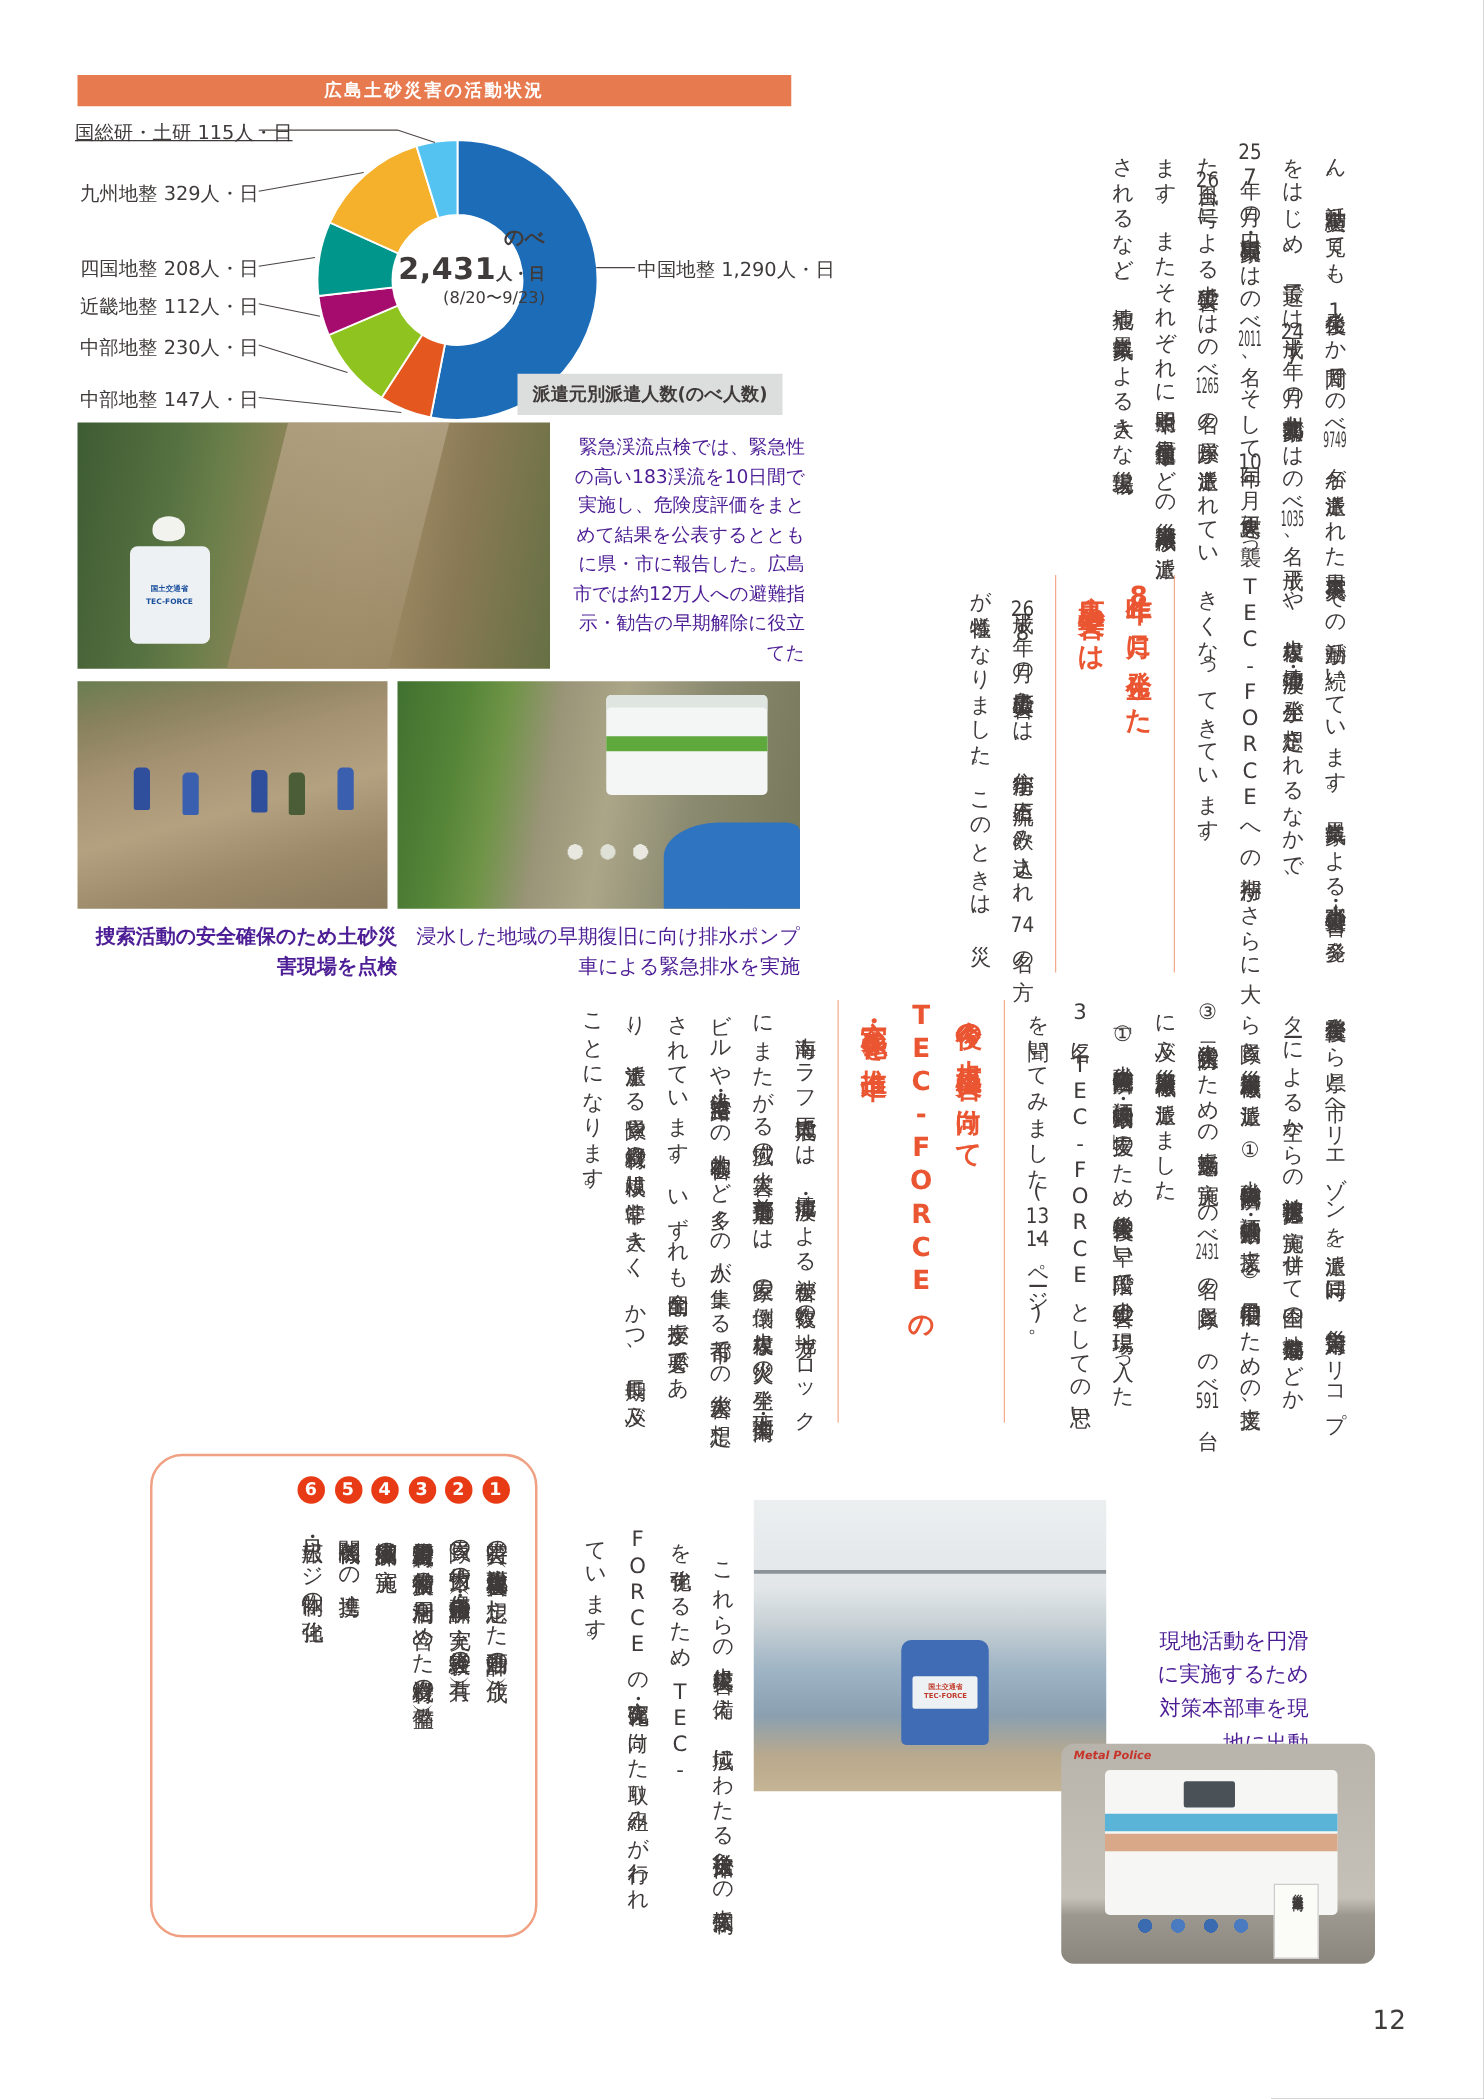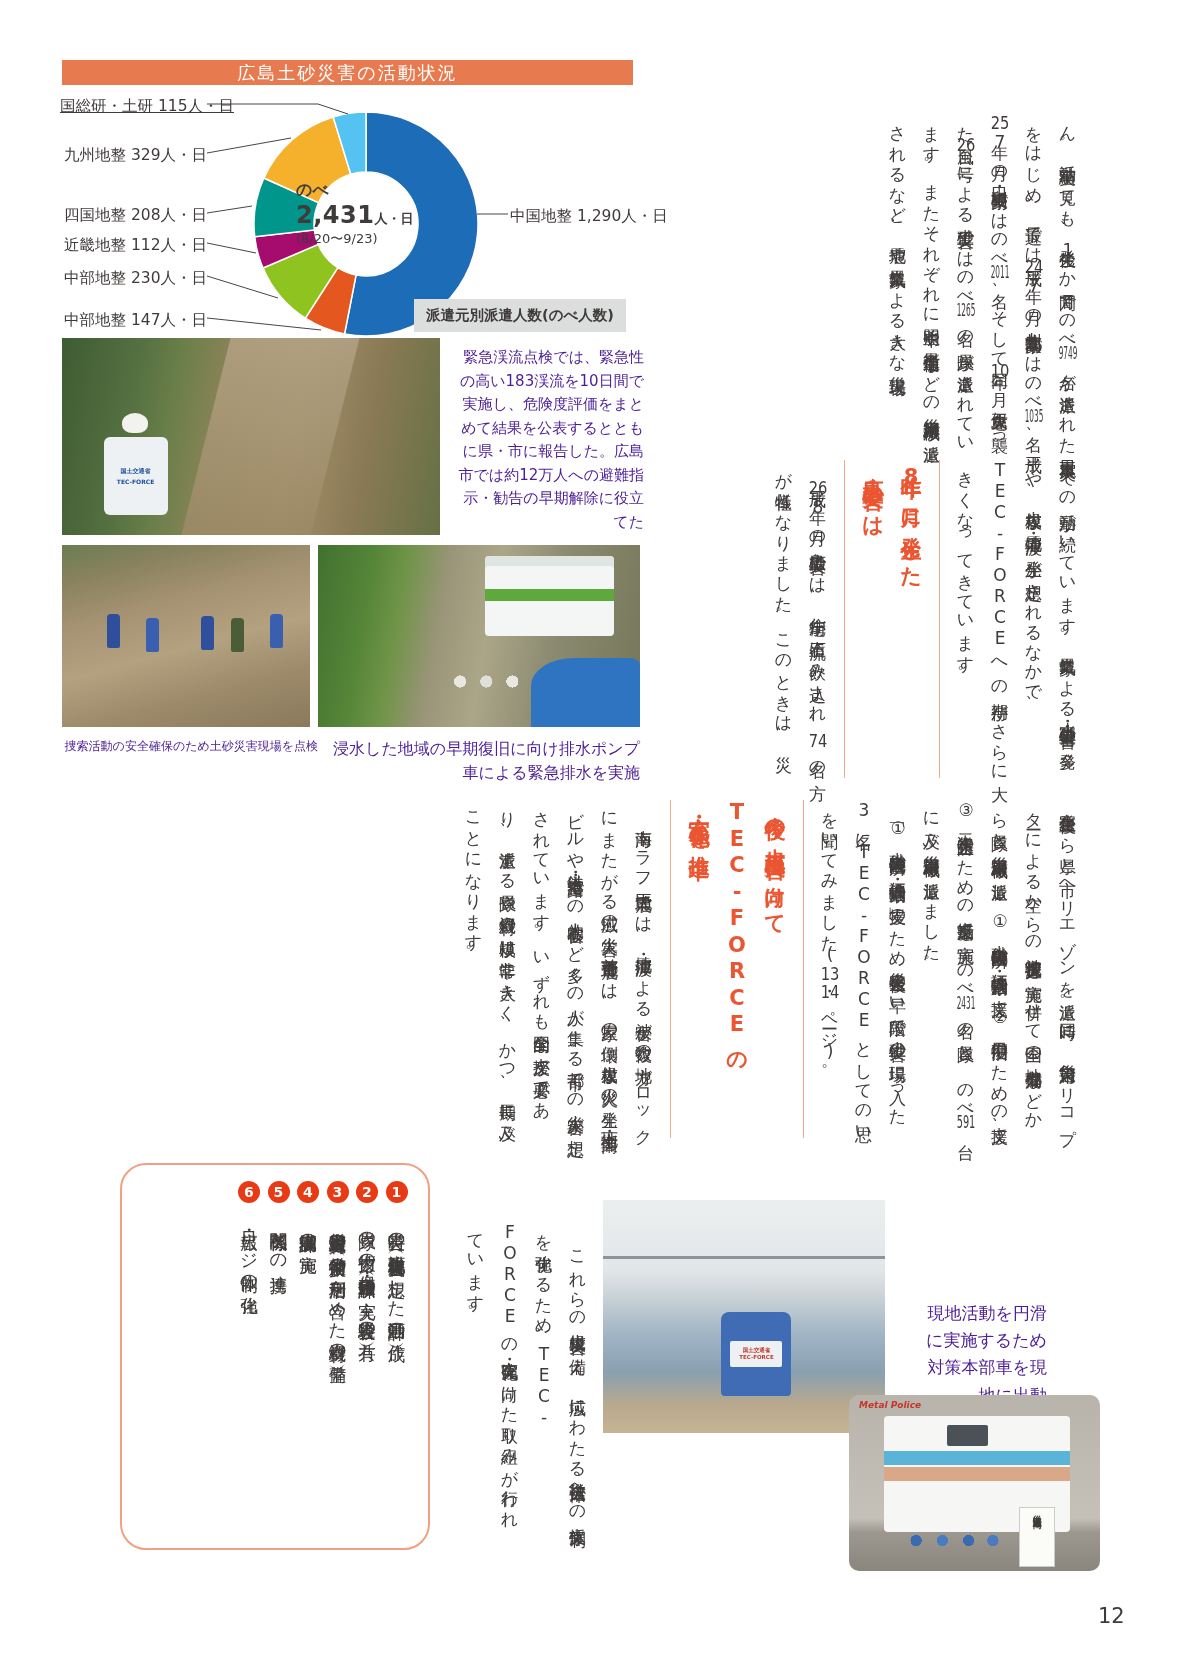--- a/index.html
+++ b/index.html
@@ -1,28 +1,28 @@
 <!DOCTYPE html>
 <html><head>
 <meta charset="utf-8">
 <style>
   html,body{margin:0;padding:0;background:#9a9a9a;}
   .page{position:relative;width:1187px;height:1679px;background:#ffffff;overflow:hidden;
         font-family:"DejaVu Sans","Liberation Sans",sans-serif;color:#3f3b3a;}
   
   .title-bar{position:absolute;left:62px;top:60px;width:571px;height:25px;background:#e87a4f;
              display:flex;align-items:center;justify-content:center;}
-  .title-bar span{color:#fff;font-weight:normal;font-size:18px;letter-spacing:2px;}
+  .title-bar span{color:#fff;font-weight:bold;font-size:14px;letter-spacing:2px;}
   
   #donut-svg{position:absolute;left:60px;top:90px;z-index:1;}
   .clabel{position:absolute;font-size:15.5px;color:#3f3b3a;z-index:2;white-space:nowrap;}
   .clabel.left{left:60px;width:147px;text-align:right;}
   .lab6{top:96px;text-decoration:underline;}  .lab5{top:145px;} .lab4{top:205px;} .lab3{top:235px;} .lab2{top:268px;} .lab1{top:310px;}
   .lab0{left:510px;top:206px;text-align:left;}
-  .ccenter{position:absolute;left:296px;top:180px;width:140px;text-align:left;z-index:2;line-height:1.25;}
+  .ccenter{position:absolute;left:296px;top:180px;width:140px;text-align:right;z-index:2;line-height:1.25;}
   .ccenter .c1{font-size:16px;font-weight:bold;}
   .ccenter .cv{font-size:24px;font-weight:bold;letter-spacing:0.5px;}
   .ccenter .cu{font-size:13px;font-weight:bold;}
   .ccenter .c3{font-size:13px;margin-top:1px;}
   .cnote{position:absolute;left:414px;top:299px;width:212px;height:33px;background:#dcdddd;z-index:3;
          display:flex;align-items:center;justify-content:center;font-size:14.5px;font-weight:bold;}
   
   .photo{position:absolute;overflow:hidden;}
   .ph1{left:62px;top:338px;width:378px;height:197px;
        background:linear-gradient(100deg,#3e5c33 0%,#567141 20%,#6b7f4a 30%,#96855c 46%,#a3906a 60%,#8a7a55 78%,#667044 100%);}
@@ -65,21 +65,21 @@
        display:flex;align-items:flex-start;justify-content:center;}
   .ph5 .sign span{writing-mode:vertical-rl;text-orientation:upright;font-size:9px;font-weight:bold;color:#3f3b3a;letter-spacing:1px;}
   .ph5 .crew{position:absolute;left:22%;bottom:4%;width:40%;height:22%;background:
        radial-gradient(circle 8px at 12% 40%,#3a6ab0 70%,transparent 71%),
        radial-gradient(circle 8px at 38% 40%,#4a7ac0 70%,transparent 71%),
        radial-gradient(circle 8px at 64% 40%,#3a6ab0 70%,transparent 71%),
        radial-gradient(circle 8px at 88% 40%,#4a7ac0 70%,transparent 71%);}
   
   .cap{position:absolute;color:#4c1d95;text-align:right;}
   .capA{left:452px;top:346px;width:192px;font-size:15px;line-height:1.57;}
-  .capB{left:62px;top:737px;width:256px;font-size:12px;line-height:1.5;}
+  .capB{left:62px;top:737px;width:256px;font-size:16px;line-height:1.5;font-weight:bold;}
   .capC{left:318px;top:737px;width:322px;font-size:16px;line-height:1.5;}
   .capD{left:604px;top:1446px;width:252px;font-size:18.5px;line-height:1.55;}
   .capE{left:915px;top:1300px;width:132px;font-size:17px;line-height:1.6;}
   
   .vtext{writing-mode:vertical-rl;text-orientation:upright;font-size:17px;line-height:34px;
          letter-spacing:1px;color:#3f3b3a;}
   .vtext p{margin:0;}
   .ind{text-indent:1em;}
   .tcy{text-combine-upright:all;letter-spacing:0;}
   .vabs{position:absolute;}

